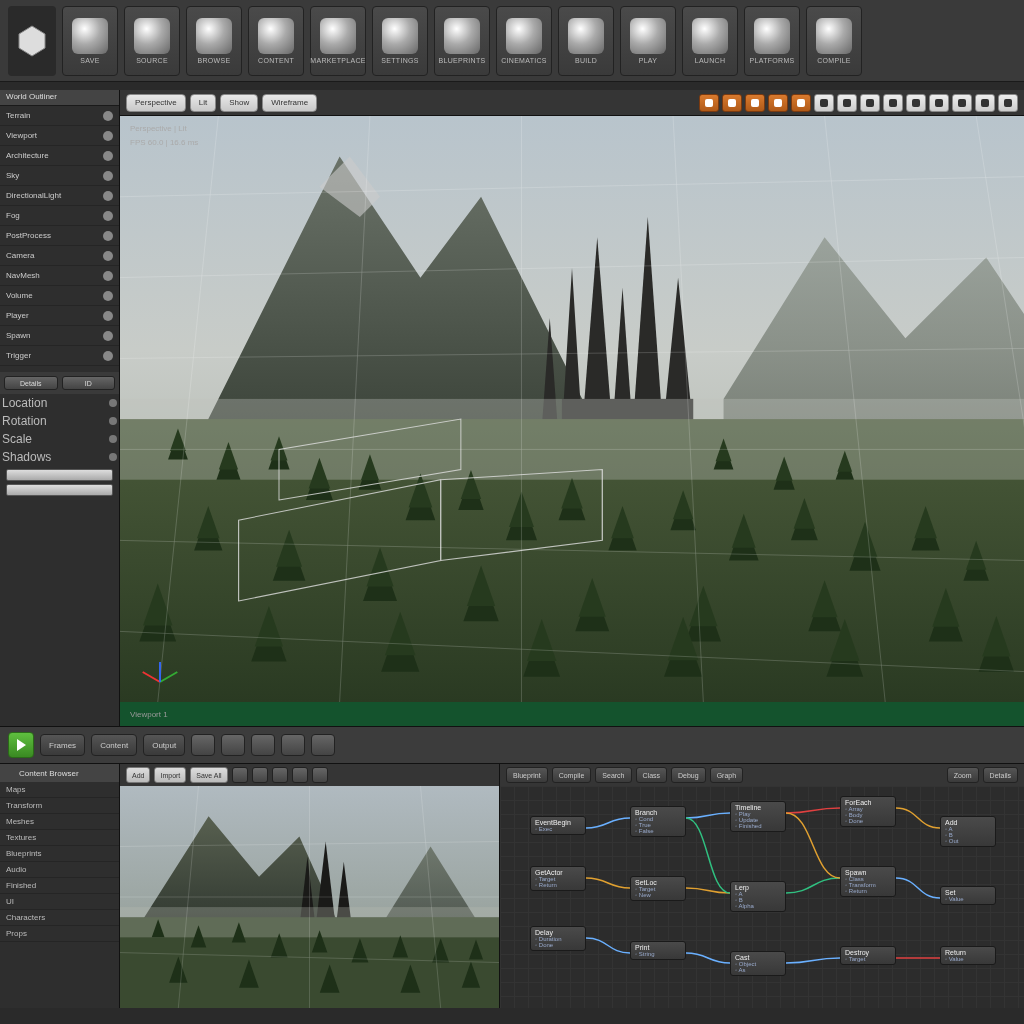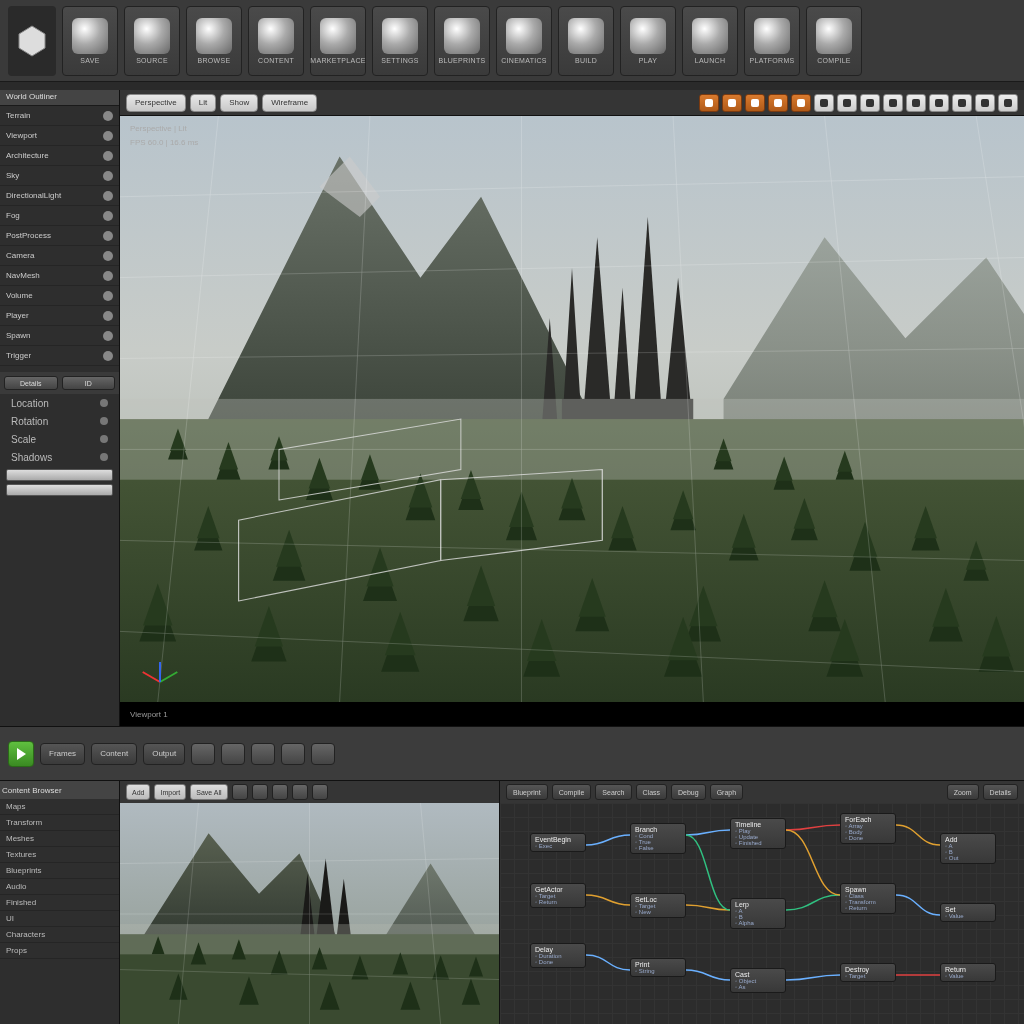--- a/index.html
+++ b/index.html
@@ -17,21 +17,21 @@
 
 
 .sidebar { width: 120px; background: #2e2e2e; border-right: 1px solid #111; display: flex; flex-direction: column; overflow: hidden; }
 .panel-tab { height: 16px; background: #444; font-size: 8px; padding: 2px 6px; color: #ddd; border-bottom: 1px solid #1a1a1a; }
 .outliner-list { flex: 0 0 auto; }
 .outliner-item { display: flex; align-items: center; justify-content: space-between; height: 20px; padding: 0 6px; font-size: 8px; color: #ccc; border-bottom: 1px solid #252525; cursor: pointer; }
 .eye-icon { width: 10px; height: 10px; border-radius: 50%; background: #888; flex-shrink: 0; }
 .prop-section { margin-top: 6px; }
 .prop-header { display: flex; gap: 4px; padding: 4px; background: #3a3a3a; }
 .prop-pill { flex: 1; height: 14px; background: linear-gradient(#666,#444); border: 1px solid #222; border-radius: 3px; font-size: 7px; display: flex; align-items: center; justify-content: center; color: #ddd; cursor: pointer; }
-.prop-row { display: flex; align-items: center; justify-content: space-between; height: 18px; padding: 0 11px; font-size: 10px; color: #bbb; }
+.prop-row { display: flex; align-items: center; justify-content: space-between; height: 18px; padding: 0 2px; font-size: 12px; color: #bbb; }
 .prop-dot { width: 8px; height: 8px; border-radius: 50%; background: #777; }
 .slider { height: 12px; margin: 3px 6px; background: linear-gradient(#ddd,#aaa); border-radius: 2px; border: 1px solid #555; }
 
 
 .viewport-wrap { flex: 1; display: flex; flex-direction: column; background: #1a1a1a; }
 .viewport-toolbar { height: 26px; background: #353535; display: flex; align-items: center; padding: 0 6px; gap: 15px; border-bottom: 1px solid #111; }
 .vp-pill { height: 18px; padding: 0 8px; background: linear-gradient(#e8e8e8,#c8c8c8); border: 1px solid #888; border-radius: 4px; font-size: 8px; color: #333; display: flex; align-items: center; cursor: pointer; }
 .vp-spacer { flex: 1; }
 .vp-icon-btn { width: 20px; height: 18px; background: linear-gradient(#eee,#ccc); border: 1px solid #888; border-radius: 3px; display: flex; align-items: center; justify-content: center; cursor: pointer; }
 .vp-icon-btn.orange { background: linear-gradient(#d97a2e,#b05a18); border-color: #7a3a10; }
@@ -40,34 +40,34 @@
 
 .viewport { flex: 1; position: relative; overflow: hidden; }
 .viewport svg { width: 100%; height: 100%; display: block; }
 .overlay-text { position: absolute; top: 6px; left: 10px; font-size: 8px; color: #aaa; line-height: 14px; }
 .gizmo { position: absolute; bottom: 20px; left: 20px; width: 40px; height: 40px; }
 .gizmo .axis { position: absolute; width: 2px; height: 20px; bottom: 0; left: 19px; transform-origin: bottom center; }
 .gizmo .x { background: #e33; transform: rotate(-60deg); }
 .gizmo .y { background: #3a3; transform: rotate(60deg); }
 .gizmo .z { background: #36e; }
 
-.viewport-footer { height: 24px; background: #000000; display: flex; align-items: center; padding: 0 10px; font-size: 8px; color: #999; }
-
-
-.bottom-strip { height: 55px; background: #3c3c3c; display: flex; align-items: center; padding: 0 8px; gap: 6px; border-top: 1px solid #111; border-bottom: 1px solid #111; }
+.viewport-footer { height: 24px; background: #14532d; display: flex; align-items: center; padding: 0 10px; font-size: 8px; color: #999; }
+
+
+.bottom-strip { height: 38px; background: #3c3c3c; display: flex; align-items: center; padding: 0 8px; gap: 6px; border-top: 1px solid #111; border-bottom: 1px solid #111; }
 .play-btn { width: 26px; height: 26px; background: linear-gradient(#5fbf3f,#3a8a22); border: 1px solid #2a6a18; border-radius: 4px; display: flex; align-items: center; justify-content: center; cursor: pointer; }
 .play-triangle { width: 0; height: 0; border-left: 9px solid #fff; border-top: 6px solid transparent; border-bottom: 6px solid transparent; }
 .strip-pill { height: 22px; padding: 0 8px; background: linear-gradient(#555,#3a3a3a); border: 1px solid #222; border-radius: 4px; font-size: 8px; color: #ccc; display: flex; align-items: center; cursor: pointer; }
 .strip-icon { width: 24px; height: 22px; background: linear-gradient(#666,#444); border: 1px solid #222; border-radius: 4px; cursor: pointer; }
 
 .bottom-row { display: flex; height: 244px; background: #2a2a2a; }
 
 
 .bl-panel { width: 120px; background: #2e2e2e; border-right: 1px solid #111; overflow: hidden; }
-.bl-header { height: 18px; background: #444; display: flex; align-items: center; padding: 0 2px; font-size: 8px; color: #ddd; }
+.bl-header { height: 18px; background: #444; display: flex; align-items: center; padding: 0 19px; font-size: 8px; color: #ddd; }
 .bl-item { height: 16px; padding: 0 6px; font-size: 8px; color: #bbb; display: flex; align-items: center; border-bottom: 1px solid #252525; }
 
 
 .bc-panel { width: 380px; background: #1a1a1a; border-right: 1px solid #111; display: flex; flex-direction: column; }
 .bc-toolbar { height: 22px; background: #353535; display: flex; align-items: center; padding: 0 6px; gap: 4px; flex-wrap: nowrap; overflow: hidden; }
 .bc-btn { height: 16px; padding: 0 5px; background: linear-gradient(#ddd,#bbb); border: 1px solid #777; border-radius: 3px; font-size: 7px; color: #333; display: flex; align-items: center; cursor: pointer; }
 .bc-icon { width: 16px; height: 16px; background: linear-gradient(#666,#444); border: 1px solid #222; border-radius: 3px; cursor: pointer; }
 .bc-preview { flex: 1; position: relative; }
 .bc-preview svg { width: 100%; height: 100%; display: block; }
 

